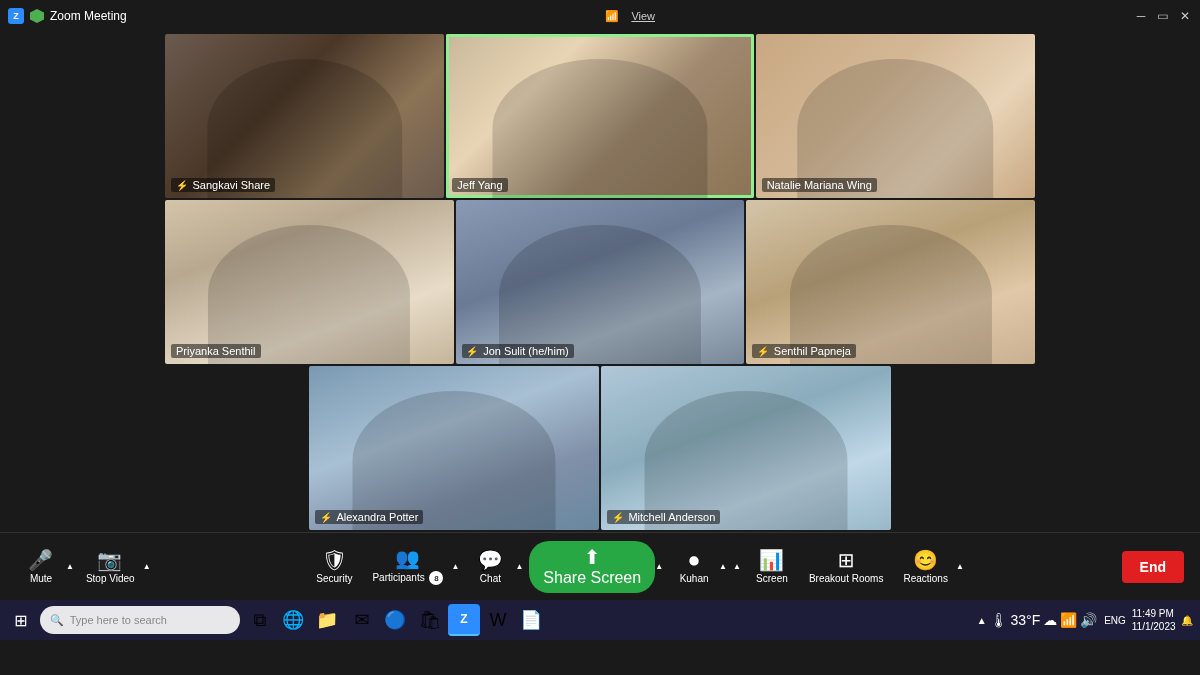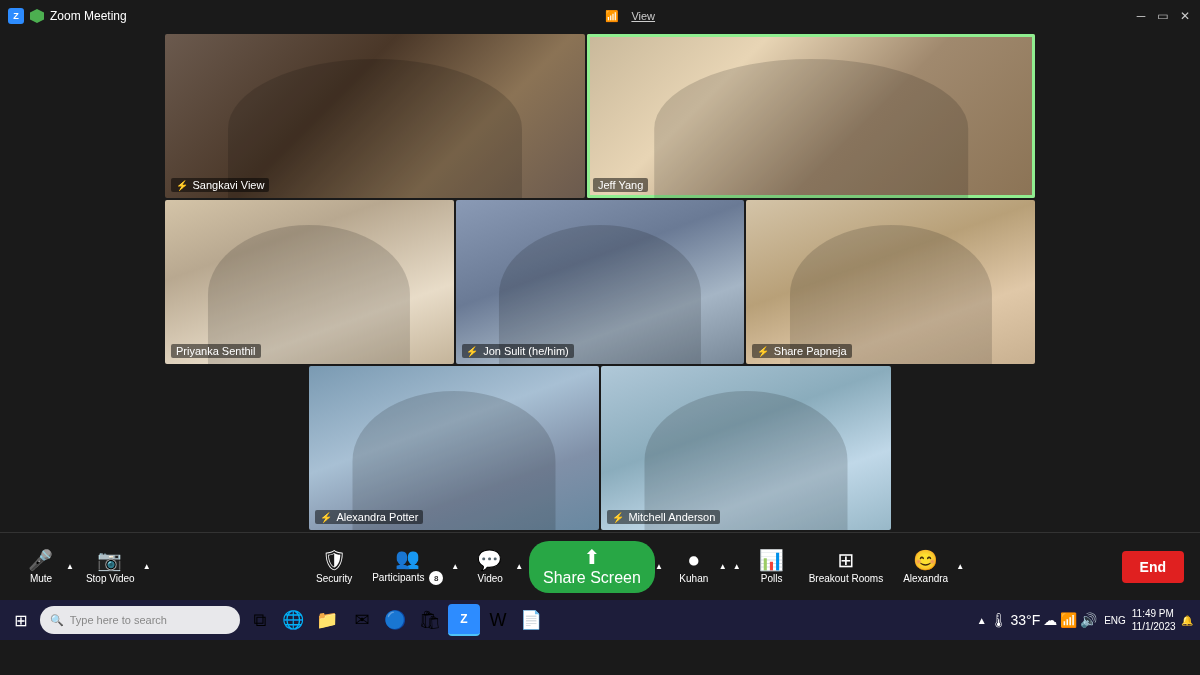--- a/index.html
+++ b/index.html
@@ -298,27 +298,33 @@
   </div>
 </div>
 
 <div class="video-area">
 
   <div class="video-row">
     <div class="video-cell cam-sangkavi">
       <div class="person-overlay"></div>
       <div class="name-tag">
         <span class="mic-off-icon">⚡</span>
-        <span>Sangkavi View</span>
+        <span>Sangkavi Share</span>
       </div>
     </div>
     <div class="video-cell cam-jeff active-speaker">
       <div class="person-overlay"></div>
       <div class="name-tag">
         <span>Jeff Yang</span>
+      </div>
+    </div>
+    <div class="video-cell cam-natalie">
+      <div class="person-overlay"></div>
+      <div class="name-tag">
+        <span>Natalie Mariana Wing</span>
       </div>
     </div>
   </div>
 
   <div class="video-row">
     <div class="video-cell cam-priyanka">
       <div class="person-overlay"></div>
       <div class="name-tag">
         <span>Priyanka Senthil</span>
       </div>
@@ -327,21 +333,21 @@
       <div class="person-overlay"></div>
       <div class="name-tag">
         <span class="mic-off-icon">⚡</span>
         <span>Jon Sulit (he/him)</span>
       </div>
     </div>
     <div class="video-cell cam-shreya">
       <div class="person-overlay"></div>
       <div class="name-tag">
         <span class="mic-off-icon">⚡</span>
-        <span>Share Papneja</span>
+        <span>Senthil Papneja</span>
       </div>
     </div>
   </div>
 
   <div class="video-row" style="justify-content:center;">
     <div class="video-cell cam-alexandra" style="max-width:290px;">
       <div class="person-overlay"></div>
       <div class="name-tag">
         <span class="mic-off-icon">⚡</span>
         <span>Alexandra Potter</span>
@@ -391,21 +397,21 @@
           <span>Participants</span>
           <span class="participants-badge">8</span>
         </span>
       </div>
       <span class="arrow-btn">▲</span>
     </div>
 
     <div class="tool-btn-with-arrow">
       <div class="tool-btn">
         <span class="tool-icon">💬</span>
-        <span class="tool-label">Video</span>
+        <span class="tool-label">Chat</span>
       </div>
       <span class="arrow-btn">▲</span>
     </div>
 
     <div class="tool-btn-with-arrow">
       <div class="share-screen-btn">
         <span class="tool-icon">⬆</span>
         <span class="tool-label">Share Screen</span>
       </div>
       <span class="arrow-btn" style="color:#fff;">▲</span>
@@ -418,32 +424,32 @@
       </div>
       <span class="arrow-btn">▲</span>
     </div>
 
     <div class="tool-btn-with-arrow">
       <span class="arrow-btn">▲</span>
     </div>
 
     <div class="tool-btn">
       <span class="tool-icon">📊</span>
-      <span class="tool-label">Polls</span>
+      <span class="tool-label">Screen</span>
     </div>
 
     <div class="tool-btn">
       <span class="tool-icon">⊞</span>
       <span class="tool-label">Breakout Rooms</span>
     </div>
 
     <div class="tool-btn-with-arrow">
       <div class="tool-btn">
         <span class="tool-icon">😊</span>
-        <span class="tool-label">Alexandra</span>
+        <span class="tool-label">Reactions</span>
       </div>
       <span class="arrow-btn">▲</span>
     </div>
   </div>
 
   <div class="toolbar-right">
     <button class="end-btn">End</button>
   </div>
 </div>
 

